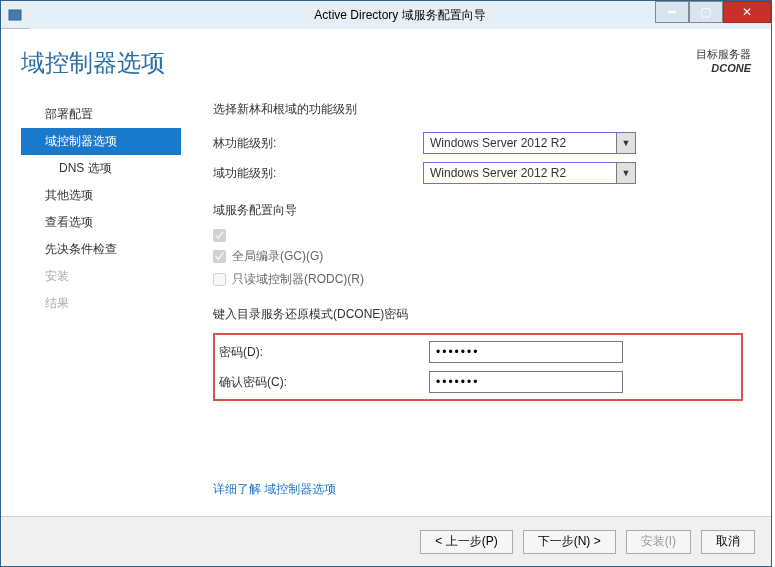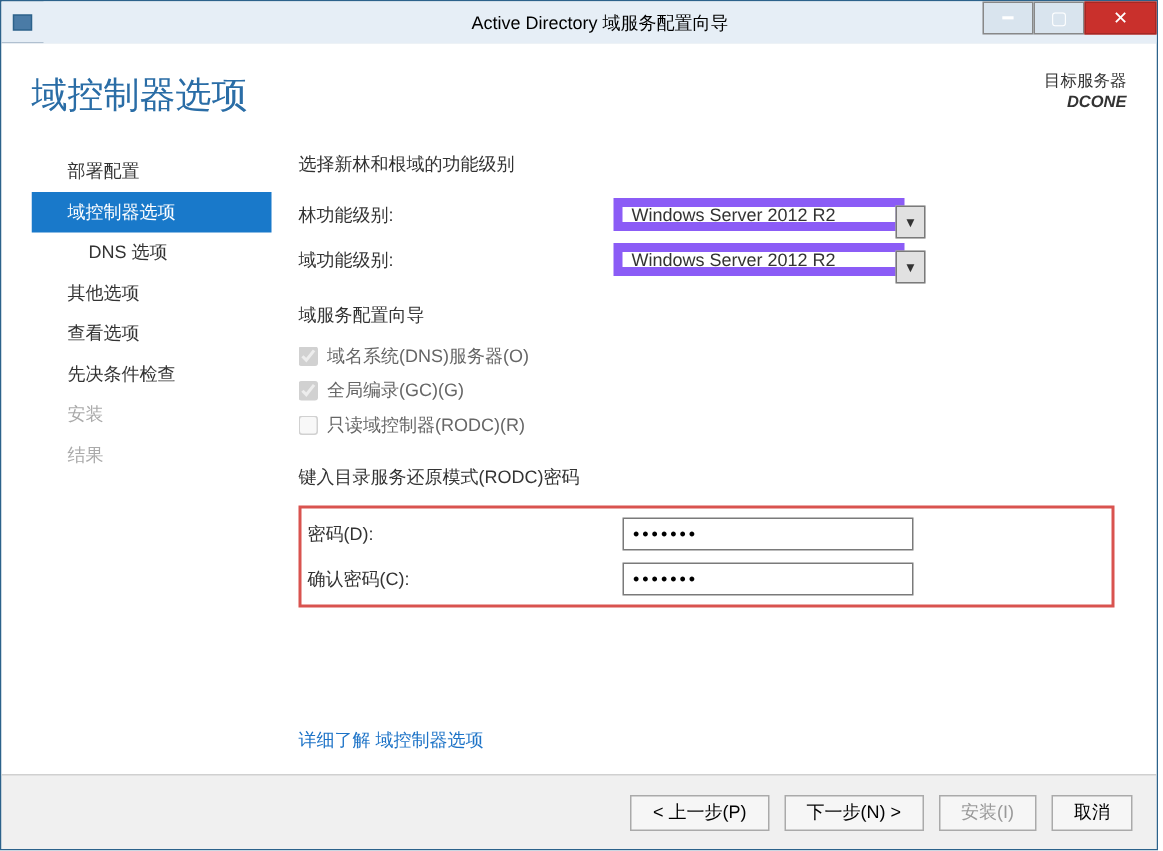--- a/index.html
+++ b/index.html
@@ -10,31 +10,31 @@
   .titlebar .title { flex: 1; text-align: center; font-size: 12px; color: #000; background: #e6eef6; height: 28px; line-height: 28px; }
   .titlebar { background: #e6eef6; border-bottom: 1px solid #b0c0d0; }
   .titlebar .title { color: #000; }
   .ctrl-buttons { position: absolute; right: 0; top: 0; display: flex; height: 22px; }
   .ctrl-buttons .btn { width: 34px; height: 22px; border: 1px solid #888; background: #d9e4ee; display: flex; align-items: center; justify-content: center; font-size: 12px; cursor: pointer; }
   .ctrl-buttons .btn.close { background: #c9302c; color: #fff; border-color: #a52824; width: 48px; }
   .content { position: absolute; top: 28px; left: 0; right: 0; bottom: 50px; display: flex; flex-direction: column; background: #fff; padding: 18px 20px 0 20px; }
   .header-row { display: flex; justify-content: space-between; margin-bottom: 22px; }
   .page-title { font-size: 24px; color: #2a6da6; font-weight: 300; }
   .target-box { text-align: right; font-size: 11px; color: #333; line-height: 1.3; }
-  .main { flex: 1; display: flex; gap: 18px; overflow: hidden; }
+  .main { flex: 1; display: flex; gap: 32px; overflow: hidden; }
   .sidebar { width: 160px; flex-shrink: 0; }
   .nav-item { padding: 5px 10px 5px 24px; font-size: 12px; color: #333; cursor: pointer; white-space: nowrap; }
   .nav-item.active { background: #1979ca; color: #fff; }
   .nav-item.sub { padding-left: 38px; }
   .nav-item.disabled { color: #aaa; }
   .form-area { flex: 1; font-size: 12px; color: #333; padding-right: 8px; }
   .section-label { margin-bottom: 14px; }
   .form-row { display: flex; align-items: center; margin-bottom: 8px; }
   .form-row .lbl { width: 210px; }
-  .combo { width: 194px; height: 22px; border: 6px solid #8b5cf6; background: #fff; display: flex; align-items: center; padding: 0 6px; position: relative; }
+  .combo { width: 194px; height: 22px; border: 1px solid #8b5cf6; background: #fff; display: flex; align-items: center; padding: 0 6px; position: relative; }
   .combo-arrow { position: absolute; right: -20px; top: -1px; width: 20px; height: 22px; border: 1px solid #7a7a7a; background: #e1e1e1; display: flex; align-items: center; justify-content: center; font-size: 9px; cursor: pointer; }
   .checkbox-row { display: flex; align-items: center; margin-bottom: 6px; color: #666; }
   .checkbox-row input { margin-right: 6px; }
   .pwd-input { width: 194px; height: 22px; border: 1px solid #7a7a7a; padding: 0 6px; font-size: 12px; letter-spacing: 2px; }
   .pwd-highlight { border: 2px solid #d9534f; padding: 6px 4px; margin-top: 4px; }
   .link { color: #1d73c7; cursor: pointer; margin-top: 80px; display: inline-block; }
   .footer { position: absolute; left: 0; right: 0; bottom: 0; height: 50px; border-top: 1px solid #d0d0d0; background: #f0f0f0; display: flex; align-items: center; justify-content: flex-end; padding-right: 16px; gap: 10px; }
   .footer button { height: 24px; padding: 0 14px; font-size: 12px; background: #f6f6f6; border: 1px solid #aaa; cursor: pointer; }
   .footer button:disabled { color: #999; }
   .section-gap { margin-top: 18px; margin-bottom: 10px; }
@@ -91,32 +91,31 @@
           <div class="lbl">域功能级别:</div>
           <div class="combo">
             <span>Windows Server 2012 R2</span>
             <div class="combo-arrow">▼</div>
           </div>
         </div>
 
         <div class="section-label section-gap">域服务配置向导</div>
         <div class="checkbox-row">
           <input type="checkbox" checked="" disabled="" style="">
-          <span>域名系统(DNS)服务器(O)</span>
         </div>
         <div class="checkbox-row">
           <input type="checkbox" checked="" disabled="" style="">
           <span>全局编录(GC)(G)</span>
         </div>
         <div class="checkbox-row">
           <input type="checkbox" disabled="" style="">
           <span>只读域控制器(RODC)(R)</span>
         </div>
 
-        <div class="section-label section-gap">键入目录服务还原模式(RODC)密码</div>
+        <div class="section-label section-gap">键入目录服务还原模式(DCONE)密码</div>
         <div class="pwd-highlight">
           <div class="form-row">
             <div class="lbl">密码(D):</div>
             <input class="pwd-input" type="text" value="•••••••" style="">
           </div>
           <div class="form-row" style="margin-bottom:0;">
             <div class="lbl">确认密码(C):</div>
             <input class="pwd-input" type="text" value="•••••••" style="">
           </div>
         </div>

